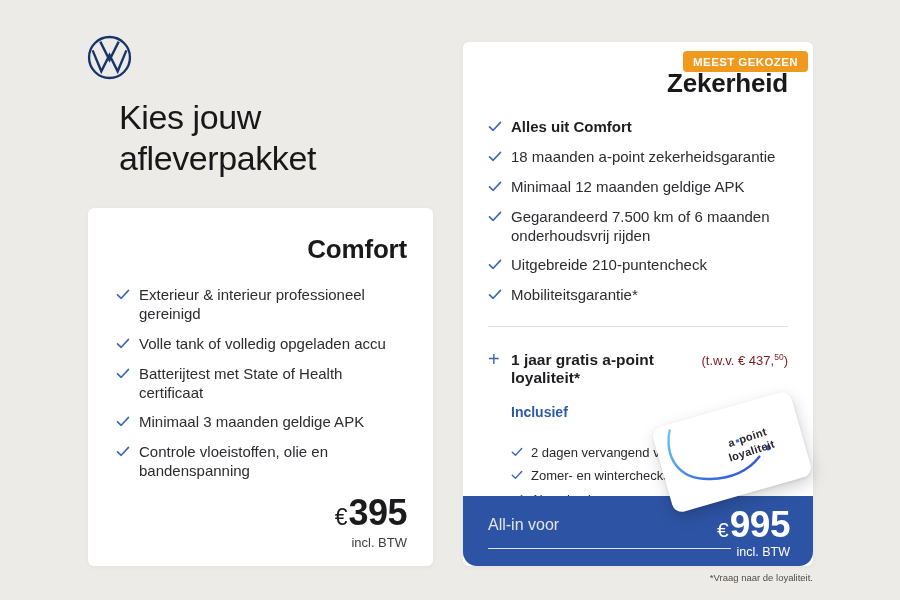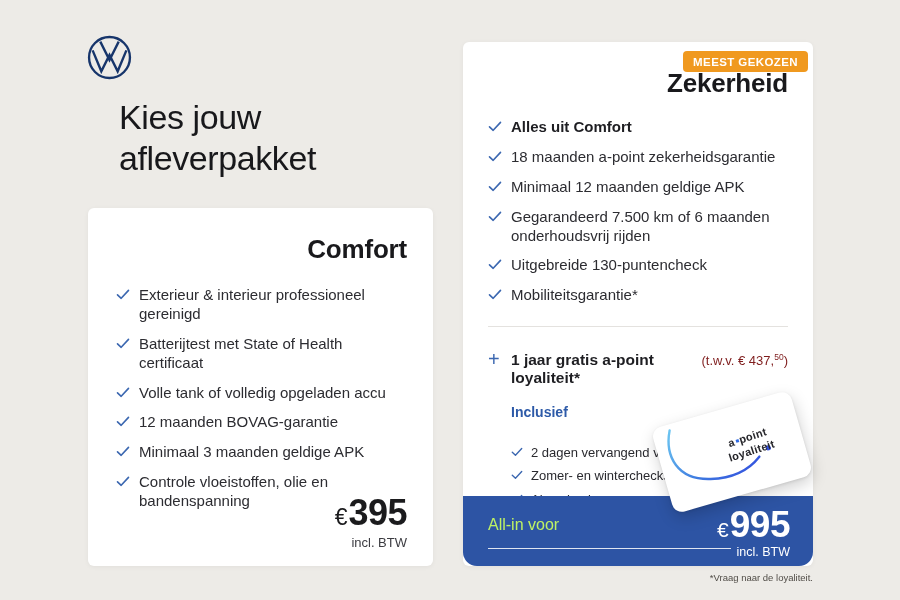--- a/index.html
+++ b/index.html
@@ -84,21 +84,21 @@
     text-align:center; transform:rotate(-2deg);
     font-size:11px; font-weight:700; color:#26262B; letter-spacing:0.3px; line-height:1.3;
   }
   .brand-dot { display:inline-block; width:3px; height:3px; background:#2F6BE4; margin:0 1px 2px 1px; vertical-align:middle; }
 
   
   .zeker-footer {
     position:absolute; left:0; right:0; bottom:0; height:70px;
     background:#2D54A4; border-radius:0 0 14px 14px; z-index:2;
   }
-  .footer-label { position:absolute; left:25px; top:20px; font-size:16px; font-weight:500; color:#bef264; }
+  .footer-label { position:absolute; left:25px; top:20px; font-size:16px; font-weight:500; color:#e5e5e5; }
   .footer-line { position:absolute; left:25px; bottom:17px; width:243px; height:1px; background:rgba(255,255,255,0.85); }
   .footer-price { position:absolute; right:23px; top:8px; color:#FFFFFF; text-align:right; }
   .footer-price .price-cur { font-size:21px; }
   .footer-price .price-amt { font-size:37px; }
   .footer-price .price-note { color:#FFFFFF; font-size:12.5px; margin-top:-1px; }
 
   .footnote {
     position:absolute; left:463px; top:572px; width:350px;
     text-align:right; font-size:9.5px; color:#514D48;
   }
@@ -131,37 +131,29 @@
             </svg>
           </span>
         <span class="feature-text">Exterieur &amp; interieur professioneel gereinigd</span>
       </li>
       <li>
         <span class="check">
             <svg viewBox="0 0 14 11">
               <path d="M1.5 5.8 L5.2 9.3 L12.5 1.4" stroke="currentColor" stroke-width="1.6" fill="none" stroke-linecap="round" stroke-linejoin="round"></path>
             </svg>
           </span>
+        <span class="feature-text">Volle tank of volledig opgeladen accu</span>
+      </li>
+      <li>
+        <span class="check">
+            <svg viewBox="0 0 14 11">
+              <path d="M1.5 5.8 L5.2 9.3 L12.5 1.4" stroke="currentColor" stroke-width="1.6" fill="none" stroke-linecap="round" stroke-linejoin="round"></path>
+            </svg>
+          </span>
         <span class="feature-text">Batterijtest met State of Health certificaat</span>
-      </li>
-      <li>
-        <span class="check">
-            <svg viewBox="0 0 14 11">
-              <path d="M1.5 5.8 L5.2 9.3 L12.5 1.4" stroke="currentColor" stroke-width="1.6" fill="none" stroke-linecap="round" stroke-linejoin="round"></path>
-            </svg>
-          </span>
-        <span class="feature-text">Volle tank of volledig opgeladen accu</span>
-      </li>
-      <li>
-        <span class="check">
-            <svg viewBox="0 0 14 11">
-              <path d="M1.5 5.8 L5.2 9.3 L12.5 1.4" stroke="currentColor" stroke-width="1.6" fill="none" stroke-linecap="round" stroke-linejoin="round"></path>
-            </svg>
-          </span>
-        <span class="feature-text">12 maanden BOVAG-garantie</span>
       </li>
       <li>
         <span class="check">
             <svg viewBox="0 0 14 11">
               <path d="M1.5 5.8 L5.2 9.3 L12.5 1.4" stroke="currentColor" stroke-width="1.6" fill="none" stroke-linecap="round" stroke-linejoin="round"></path>
             </svg>
           </span>
         <span class="feature-text">Minimaal 3 maanden geldige APK</span>
       </li>
       <li>
@@ -218,21 +210,21 @@
             </svg>
           </span>
         <span class="feature-text">Gegarandeerd 7.500 km of 6 maanden onderhoudsvrij rijden</span>
       </li>
       <li>
         <span class="check">
             <svg viewBox="0 0 14 11">
               <path d="M1.5 5.8 L5.2 9.3 L12.5 1.4" stroke="currentColor" stroke-width="1.6" fill="none" stroke-linecap="round" stroke-linejoin="round"></path>
             </svg>
           </span>
-        <span class="feature-text">Uitgebreide 130-puntencheck</span>
+        <span class="feature-text">Uitgebreide 210-puntencheck</span>
       </li>
       <li>
         <span class="check">
             <svg viewBox="0 0 14 11">
               <path d="M1.5 5.8 L5.2 9.3 L12.5 1.4" stroke="currentColor" stroke-width="1.6" fill="none" stroke-linecap="round" stroke-linejoin="round"></path>
             </svg>
           </span>
         <span class="feature-text">Mobiliteitsgarantie*</span>
       </li>
     </ul>

